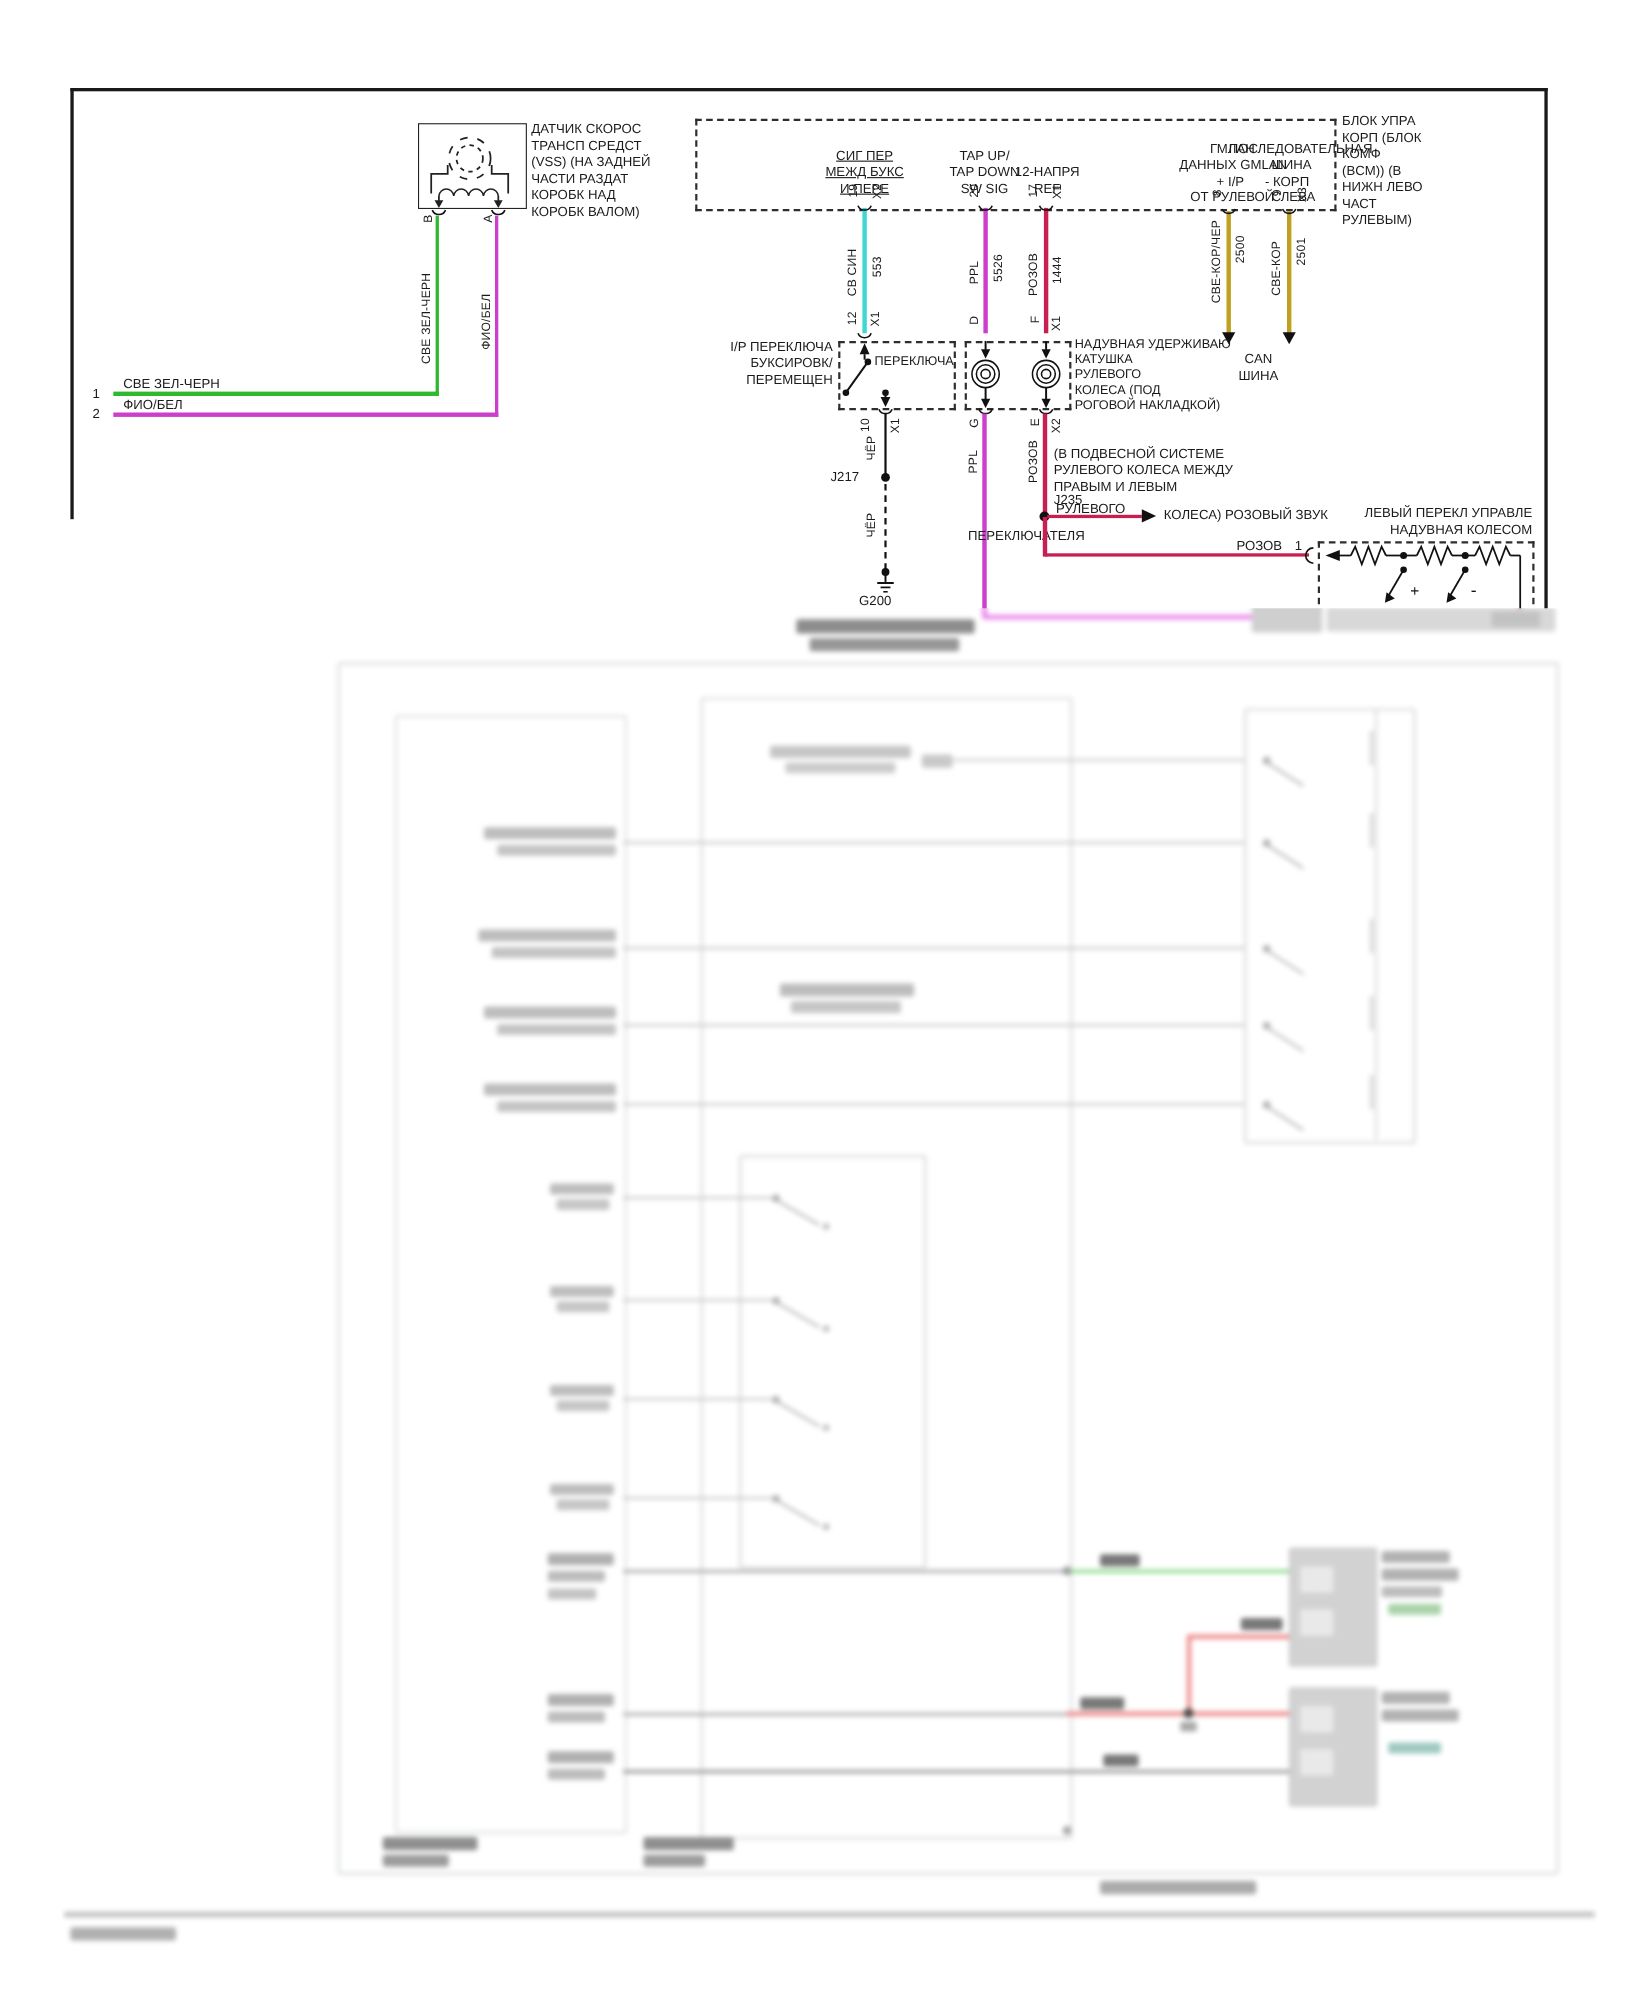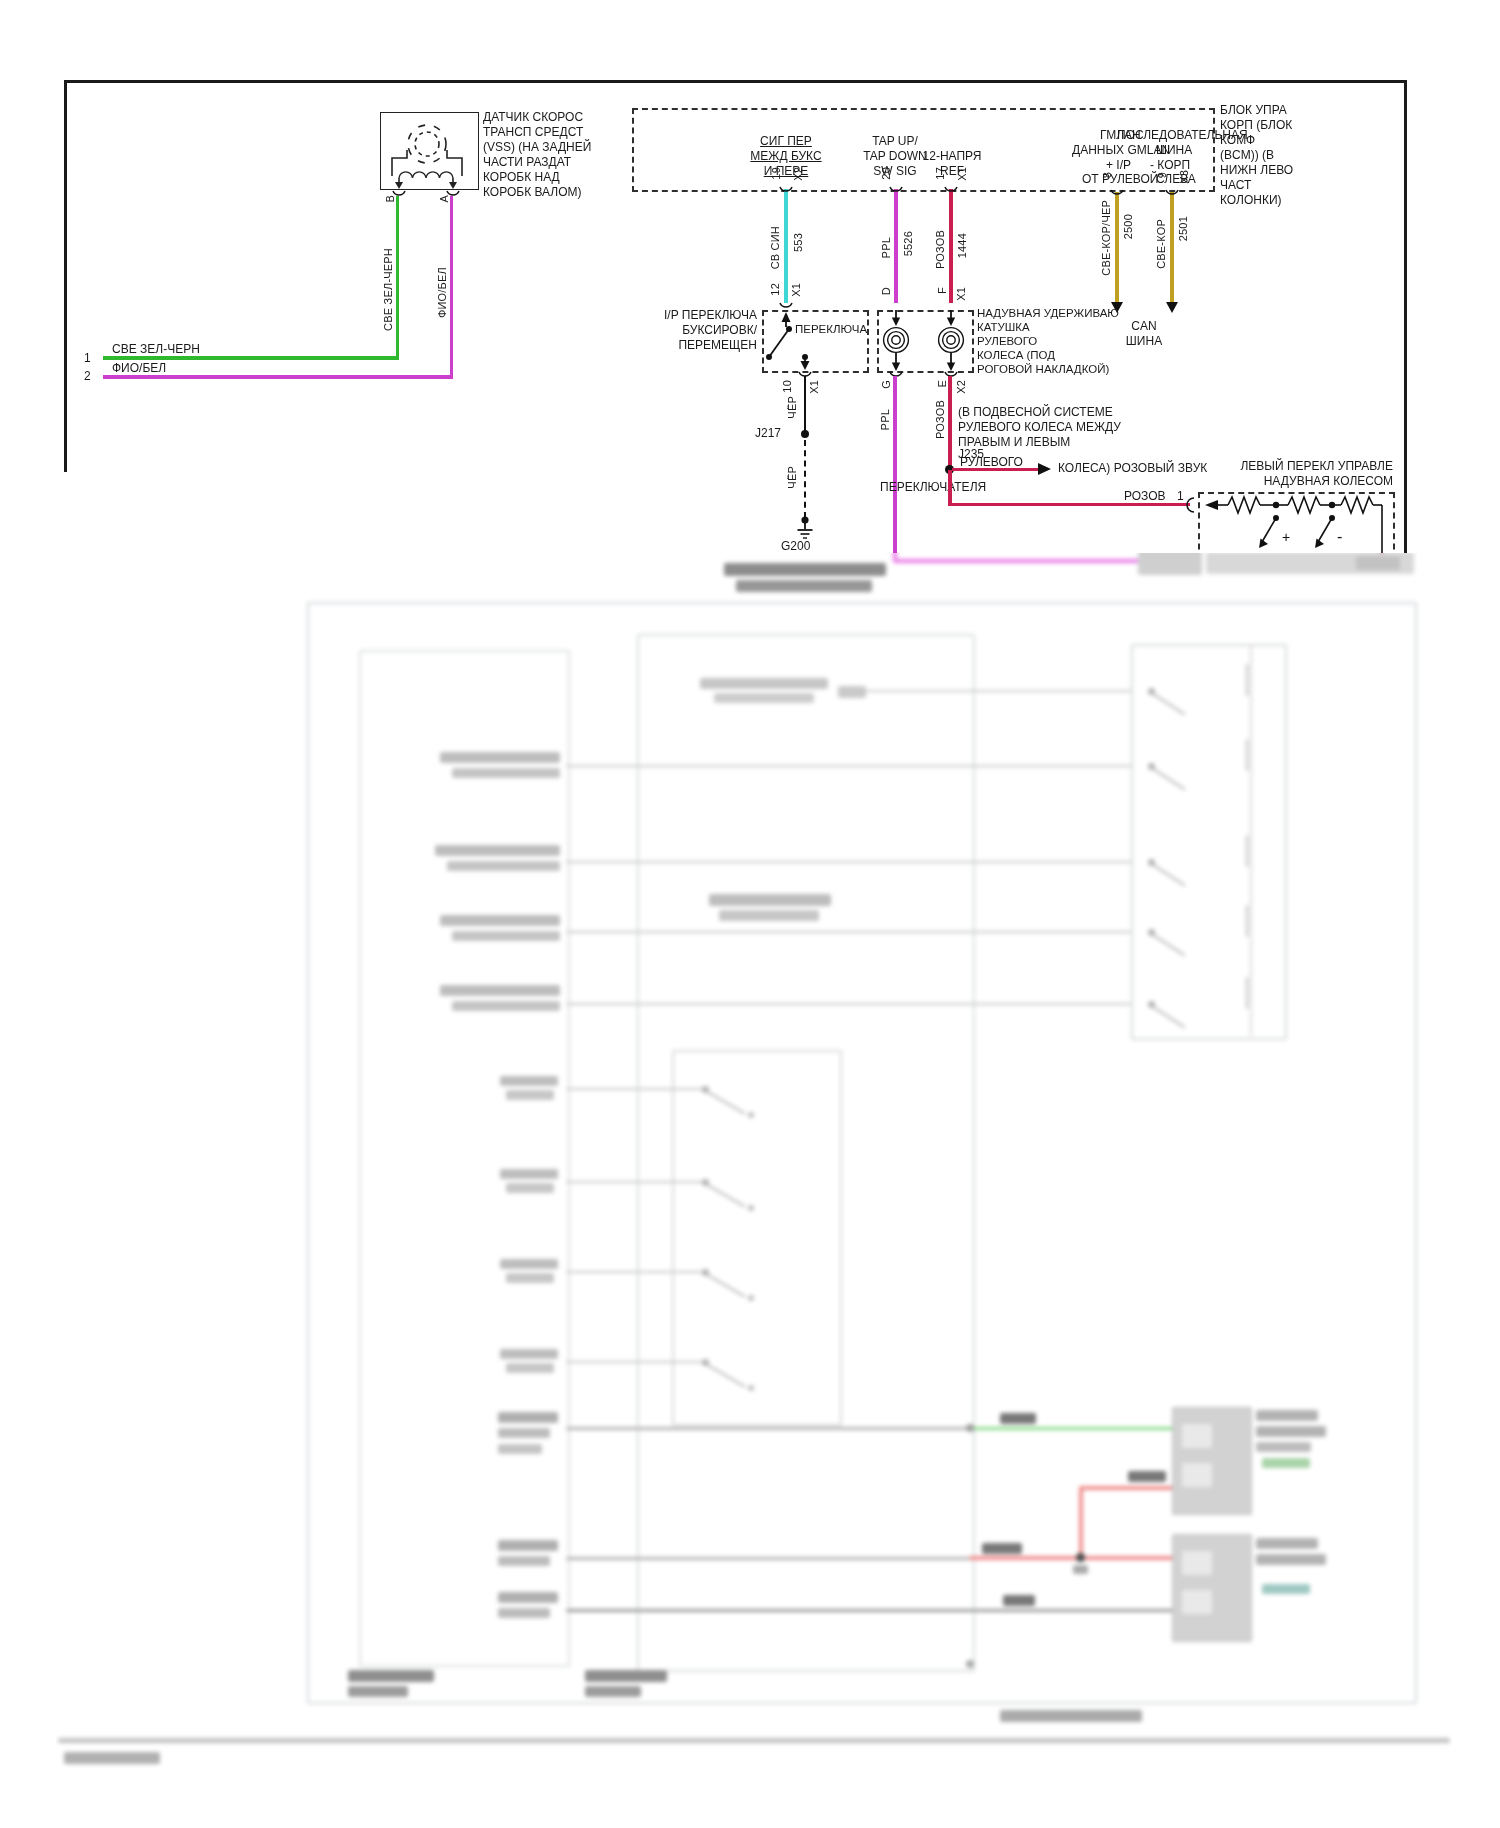--- a/index.html
+++ b/index.html
@@ -95,21 +95,21 @@
   <span class="t" style="left:1150px;top:158px;">- КОРП</span>
   <span class="t" style="left:1082px;top:172px;">ОТ РУЛЕВОЙ</span>
   <span class="t" style="left:1156px;top:172px;">СЛЕВА</span>
   <div class="t" style="left:1220px;top:103px;">
     <div>БЛОК УПРА</div>
     <div>КОРП (БЛОК</div>
     <div>КОМФ</div>
     <div>(BCM)) (В</div>
     <div>НИЖН ЛЕВО</div>
     <div>ЧАСТ</div>
-    <div>КОЛОНКИ)</div>
+    <div>РУЛЕВЫМ)</div>
   </div>
 
   <div class="w" style="left:784.2px;top:189px;width:3.5px;height:114px;background:#40d6d6;"></div>
   <svg width="16" height="9" style="left:778px;top:185px;">
       <path d="M2,2 A6.5,6.5 0 0 0 14,2" fill="none" stroke="#111" stroke-width="1.5"></path>
     </svg>
   <div class="v" style="left:770px;top:167px;">19</div>
   <div class="v" style="left:792px;top:167px;">X2</div>
   <div class="v" style="left:769px;top:226px;">СВ СИН</div>
   <div class="v" style="left:792px;top:233px;">553</div>

